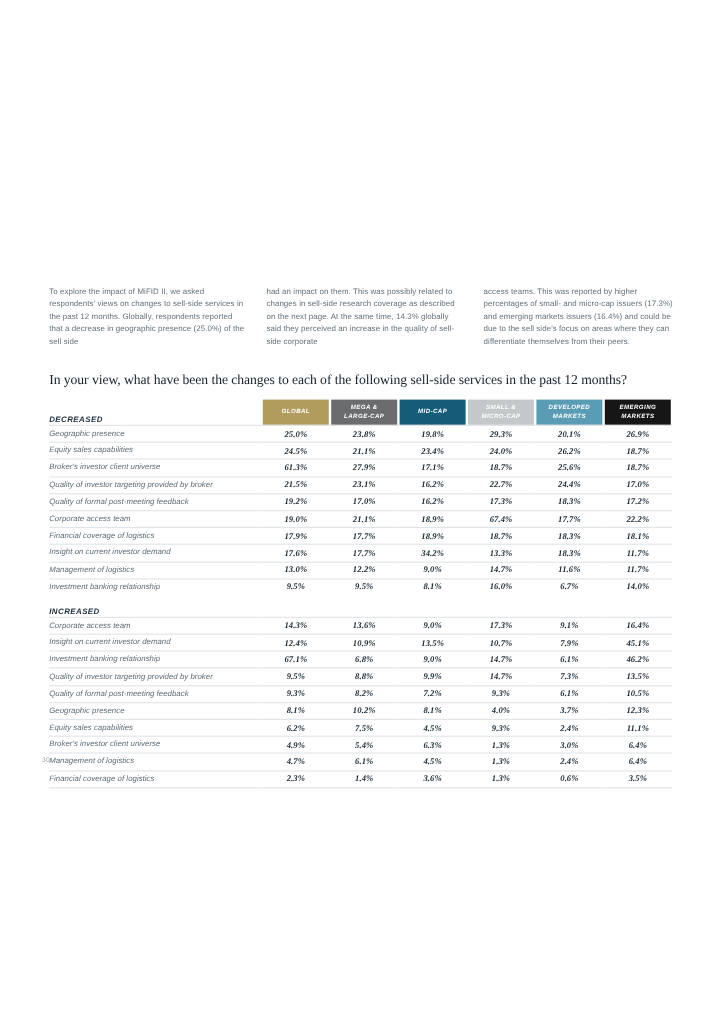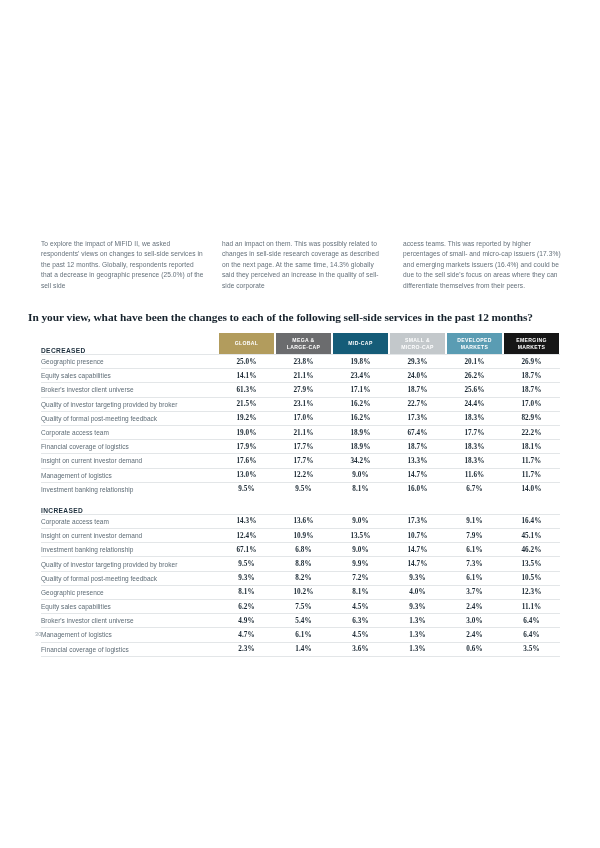--- a/index.html
+++ b/index.html
@@ -37,42 +37,43 @@
     width: 164px;
     font-size: 6.6px;
     line-height: 10.4px;
     color: #64707a;
     letter-spacing: 0.01em;
   }
 
   
   .headline {
     position: absolute;
-    left: 28px;
+    left: 41px;
     top: 310px;
     width: 530px;
     font-family: "Liberation Serif", serif;
-    font-weight: bold;
+    font-weight: normal;
     font-size: 11.4px;
     line-height: 14px;
     color: #16222c;
     letter-spacing: -0.005em;
   }
 
   
   .table-wrap {
     position: absolute;
     left: 41px;
     top: 333px;
     width: 519px;
   }
   table.survey {
     border-collapse: collapse;
     width: 519px;
     table-layout: fixed;
+    font-style: italic;
   }
   table.survey col.c-label { width: 177px; }
   table.survey col.c-val   { width: 57px; }
 
   
   .hdr-row th {
     padding: 0;
     vertical-align: bottom;
     border: none;
   }
@@ -225,21 +226,21 @@
             <td class="rlabel">Geographic presence</td>
             <td class="rval">25.0%</td>
             <td class="rval">23.8%</td>
             <td class="rval">19.8%</td>
             <td class="rval">29.3%</td>
             <td class="rval">20.1%</td>
             <td class="rval">26.9%</td>
           </tr>
           <tr class="data-row">
             <td class="rlabel">Equity sales capabilities</td>
-            <td class="rval">14.1%</td>
+            <td class="rval">24.5%</td>
             <td class="rval">21.1%</td>
             <td class="rval">23.4%</td>
             <td class="rval">24.0%</td>
             <td class="rval">26.2%</td>
             <td class="rval">18.7%</td>
           </tr>
           <tr class="data-row">
             <td class="rlabel">Broker's investor client universe</td>
             <td class="rval">61.3%</td>
             <td class="rval">27.9%</td>
@@ -257,21 +258,21 @@
             <td class="rval">24.4%</td>
             <td class="rval">17.0%</td>
           </tr>
           <tr class="data-row">
             <td class="rlabel">Quality of formal post-meeting feedback</td>
             <td class="rval">19.2%</td>
             <td class="rval">17.0%</td>
             <td class="rval">16.2%</td>
             <td class="rval">17.3%</td>
             <td class="rval">18.3%</td>
-            <td class="rval">82.9%</td>
+            <td class="rval">17.2%</td>
           </tr>
           <tr class="data-row">
             <td class="rlabel">Corporate access team</td>
             <td class="rval">19.0%</td>
             <td class="rval">21.1%</td>
             <td class="rval">18.9%</td>
             <td class="rval">67.4%</td>
             <td class="rval">17.7%</td>
             <td class="rval">22.2%</td>
           </tr>

